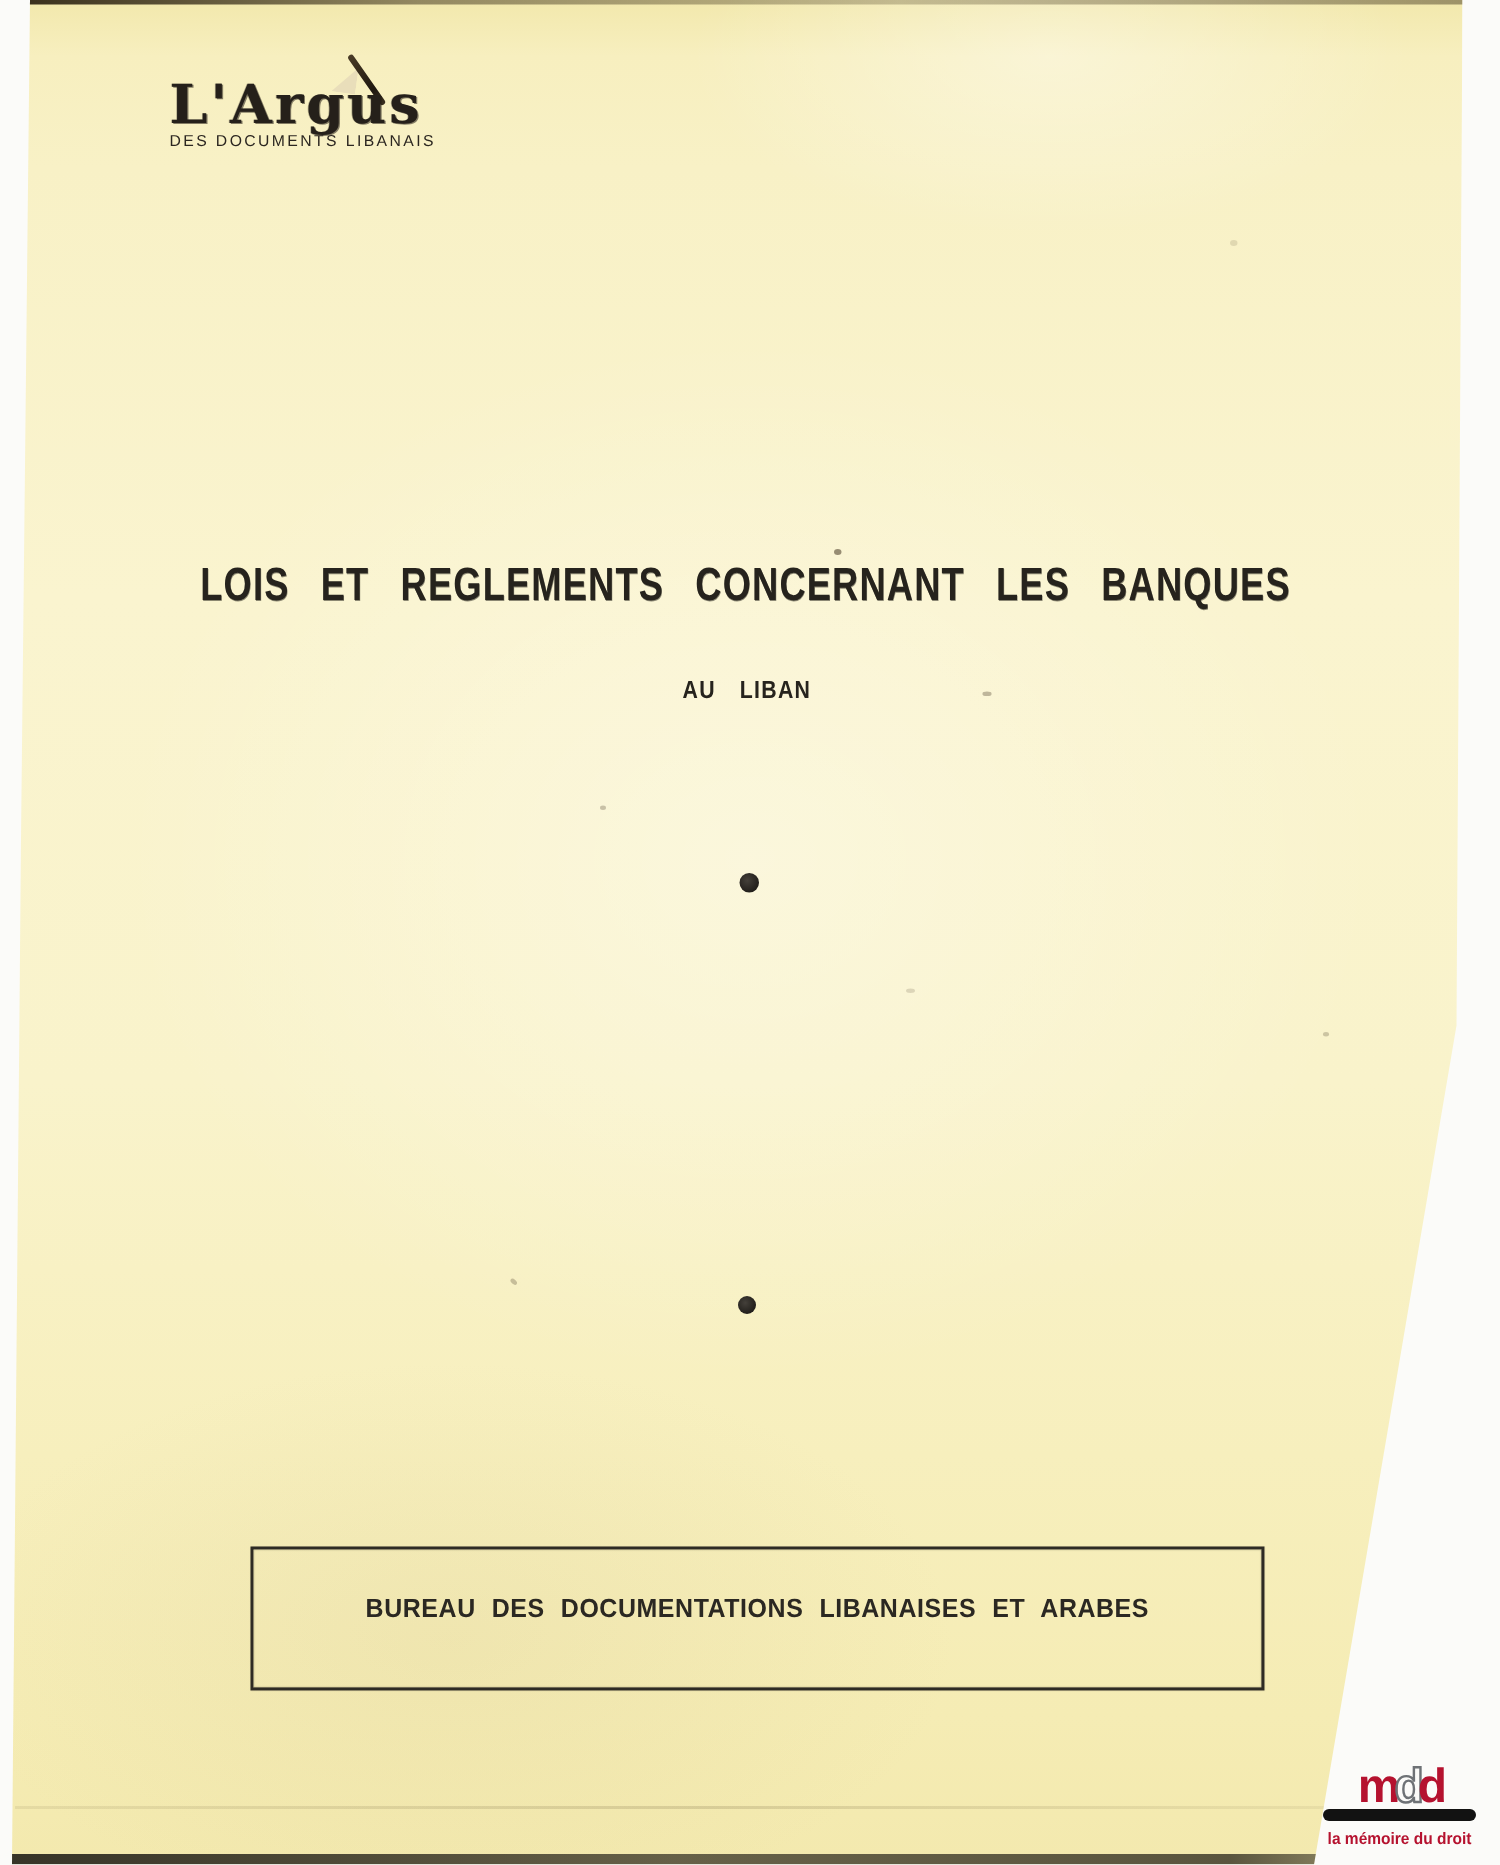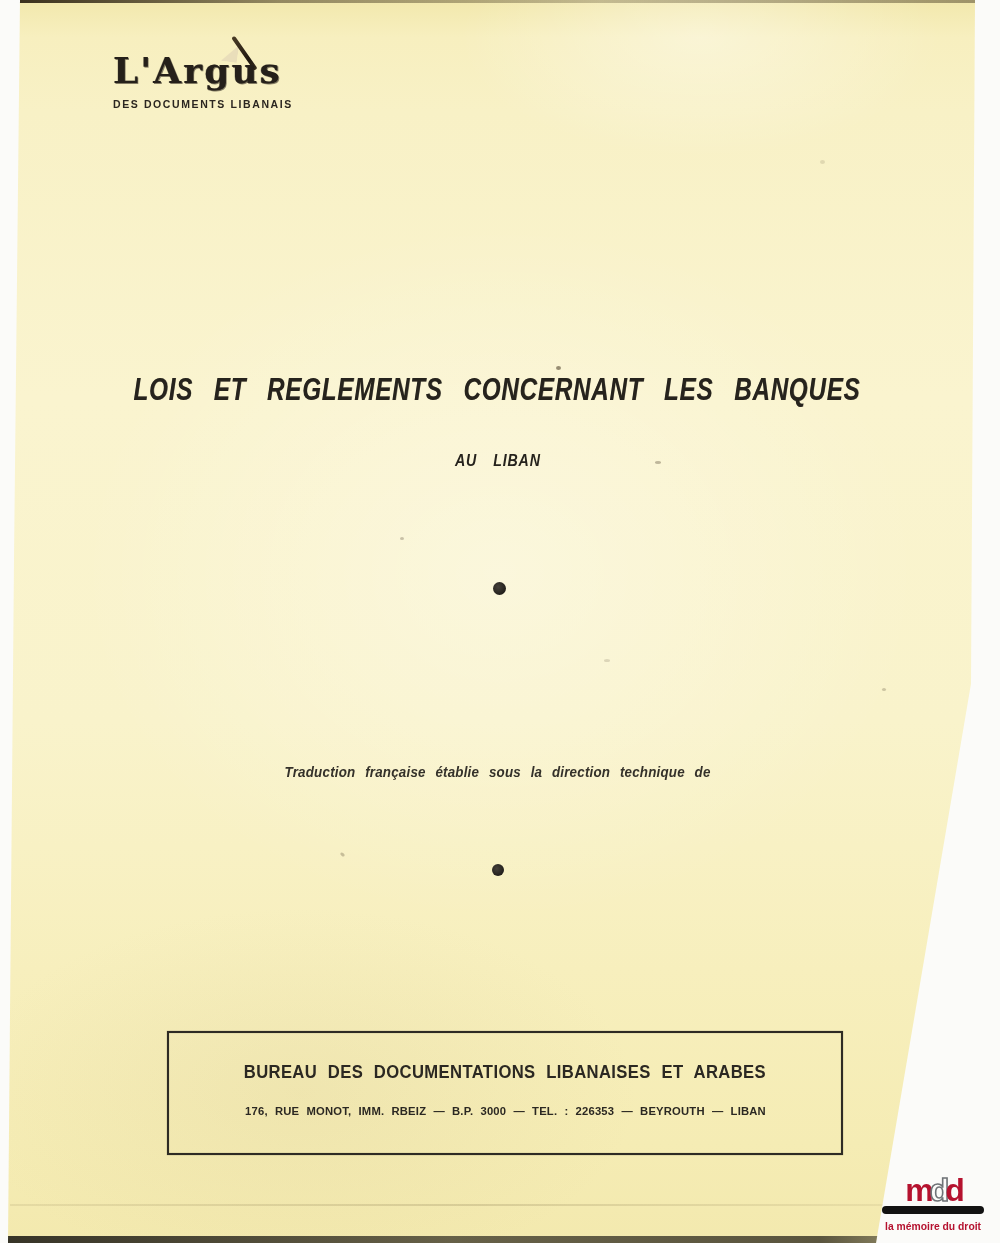--- a/index.html
+++ b/index.html
@@ -49,28 +49,27 @@
 
   
   .masthead { position: absolute; left: 113px; top: 52px; }
   .masthead-name {
     font-family: "DejaVu Serif", serif;
     font-weight: 700; font-size: 36px; line-height: 1;
     color: #25201a; letter-spacing: 2px;
     text-shadow: 0.8px 0.6px 0 rgba(35,28,20,0.55), -0.5px 0.3px 0 rgba(35,28,20,0.35);
   }
   .masthead-tagline {
-    margin-top: 10px;
-    font-size: 10.5px; font-weight: 700; letter-spacing: 1.6px;
+    font-size: 10.5px; font-weight: 400; letter-spacing: 1.6px;
     color: #2b2620;
     text-align: center;
   }
 
   
-  .center-line { position: absolute; left: 20px; width: 955px; text-align: center; color: #26231d; font-style: italic; }
+  .center-line { position: absolute; left: 20px; width: 955px; text-align: center; color: #26231d; }
   .main-title { top: 374px; }
   .main-title .squeeze {
     display: inline-block; transform: scaleX(0.78);
     font-size: 31px; font-weight: 700; letter-spacing: 1px; word-spacing: 17px;
     line-height: 1; white-space: nowrap;
     text-shadow: 0.4px 0.4px 0 rgba(30,27,20,0.5);
   }
   .sub-title { top: 452px; }
   .sub-title .squeeze {
     display: inline-block; transform: scaleX(0.86);
@@ -94,21 +93,21 @@
 
   .separator-dot {
     position: absolute; border-radius: 50%;
     background: radial-gradient(circle at 40% 38%, #44403a, #221f1b 70%);
   }
   .dot-1 { left: 493px; top: 582px; width: 13px; height: 13px; }
   .dot-2 { left: 492px; top: 864px; width: 12px; height: 12px; }
 
   
   .publisher-box {
-    position: absolute; left: 167px; top: 1031px; width: 676px; height: 124px;
+    position: absolute; left: 167px; top: 1031px; width: 676px; height: 96px;
     border: 2.5px solid #2e2b24;
     box-shadow: 0 0 1px rgba(40,36,28,0.6) inset, 0 0 1px rgba(40,36,28,0.5);
     text-align: center; color: #2b2822;
   }
   .publisher-name { margin-top: 31px; }
   .publisher-name .squeeze {
     display: inline-block; transform: scaleX(0.95);
     font-size: 17.5px; font-weight: 700; letter-spacing: 0.4px; word-spacing: 6px;
     line-height: 1; white-space: nowrap;
   }
@@ -164,32 +163,26 @@
 
     <div class="center-line main-title">
       <span class="squeeze">LOIS ET REGLEMENTS CONCERNANT LES BANQUES</span>
     </div>
     <div class="center-line sub-title">
       <span class="squeeze">AU LIBAN</span>
     </div>
 
     <div class="separator-dot dot-1"></div>
 
-    <div class="center-line credit-line credit-1">
-      <span class="squeeze">Traduction française établie sous la direction technique de</span>
-    </div>
 
     <div class="separator-dot dot-2"></div>
 
     <div class="publisher-box">
       <div class="publisher-name">
         <span class="squeeze">BUREAU DES DOCUMENTATIONS LIBANAISES ET ARABES</span>
-      </div>
-      <div class="publisher-address">
-        <span class="squeeze">176, RUE MONOT, IMM. RBEIZ — B.P. 3000 — TEL. : 226353 — BEYROUTH — LIBAN</span>
       </div>
     </div>
   </div>
 
   <div class="watermark">
     <div class="wm-letters"><span class="wm-letter-solid">m</span><span class="wm-letter-outline">d</span><span class="wm-letter-solid">d</span></div>
     <div class="wm-bar"></div>
     <div><span class="wm-tagline">la mémoire du droit</span></div>
   </div>
 

